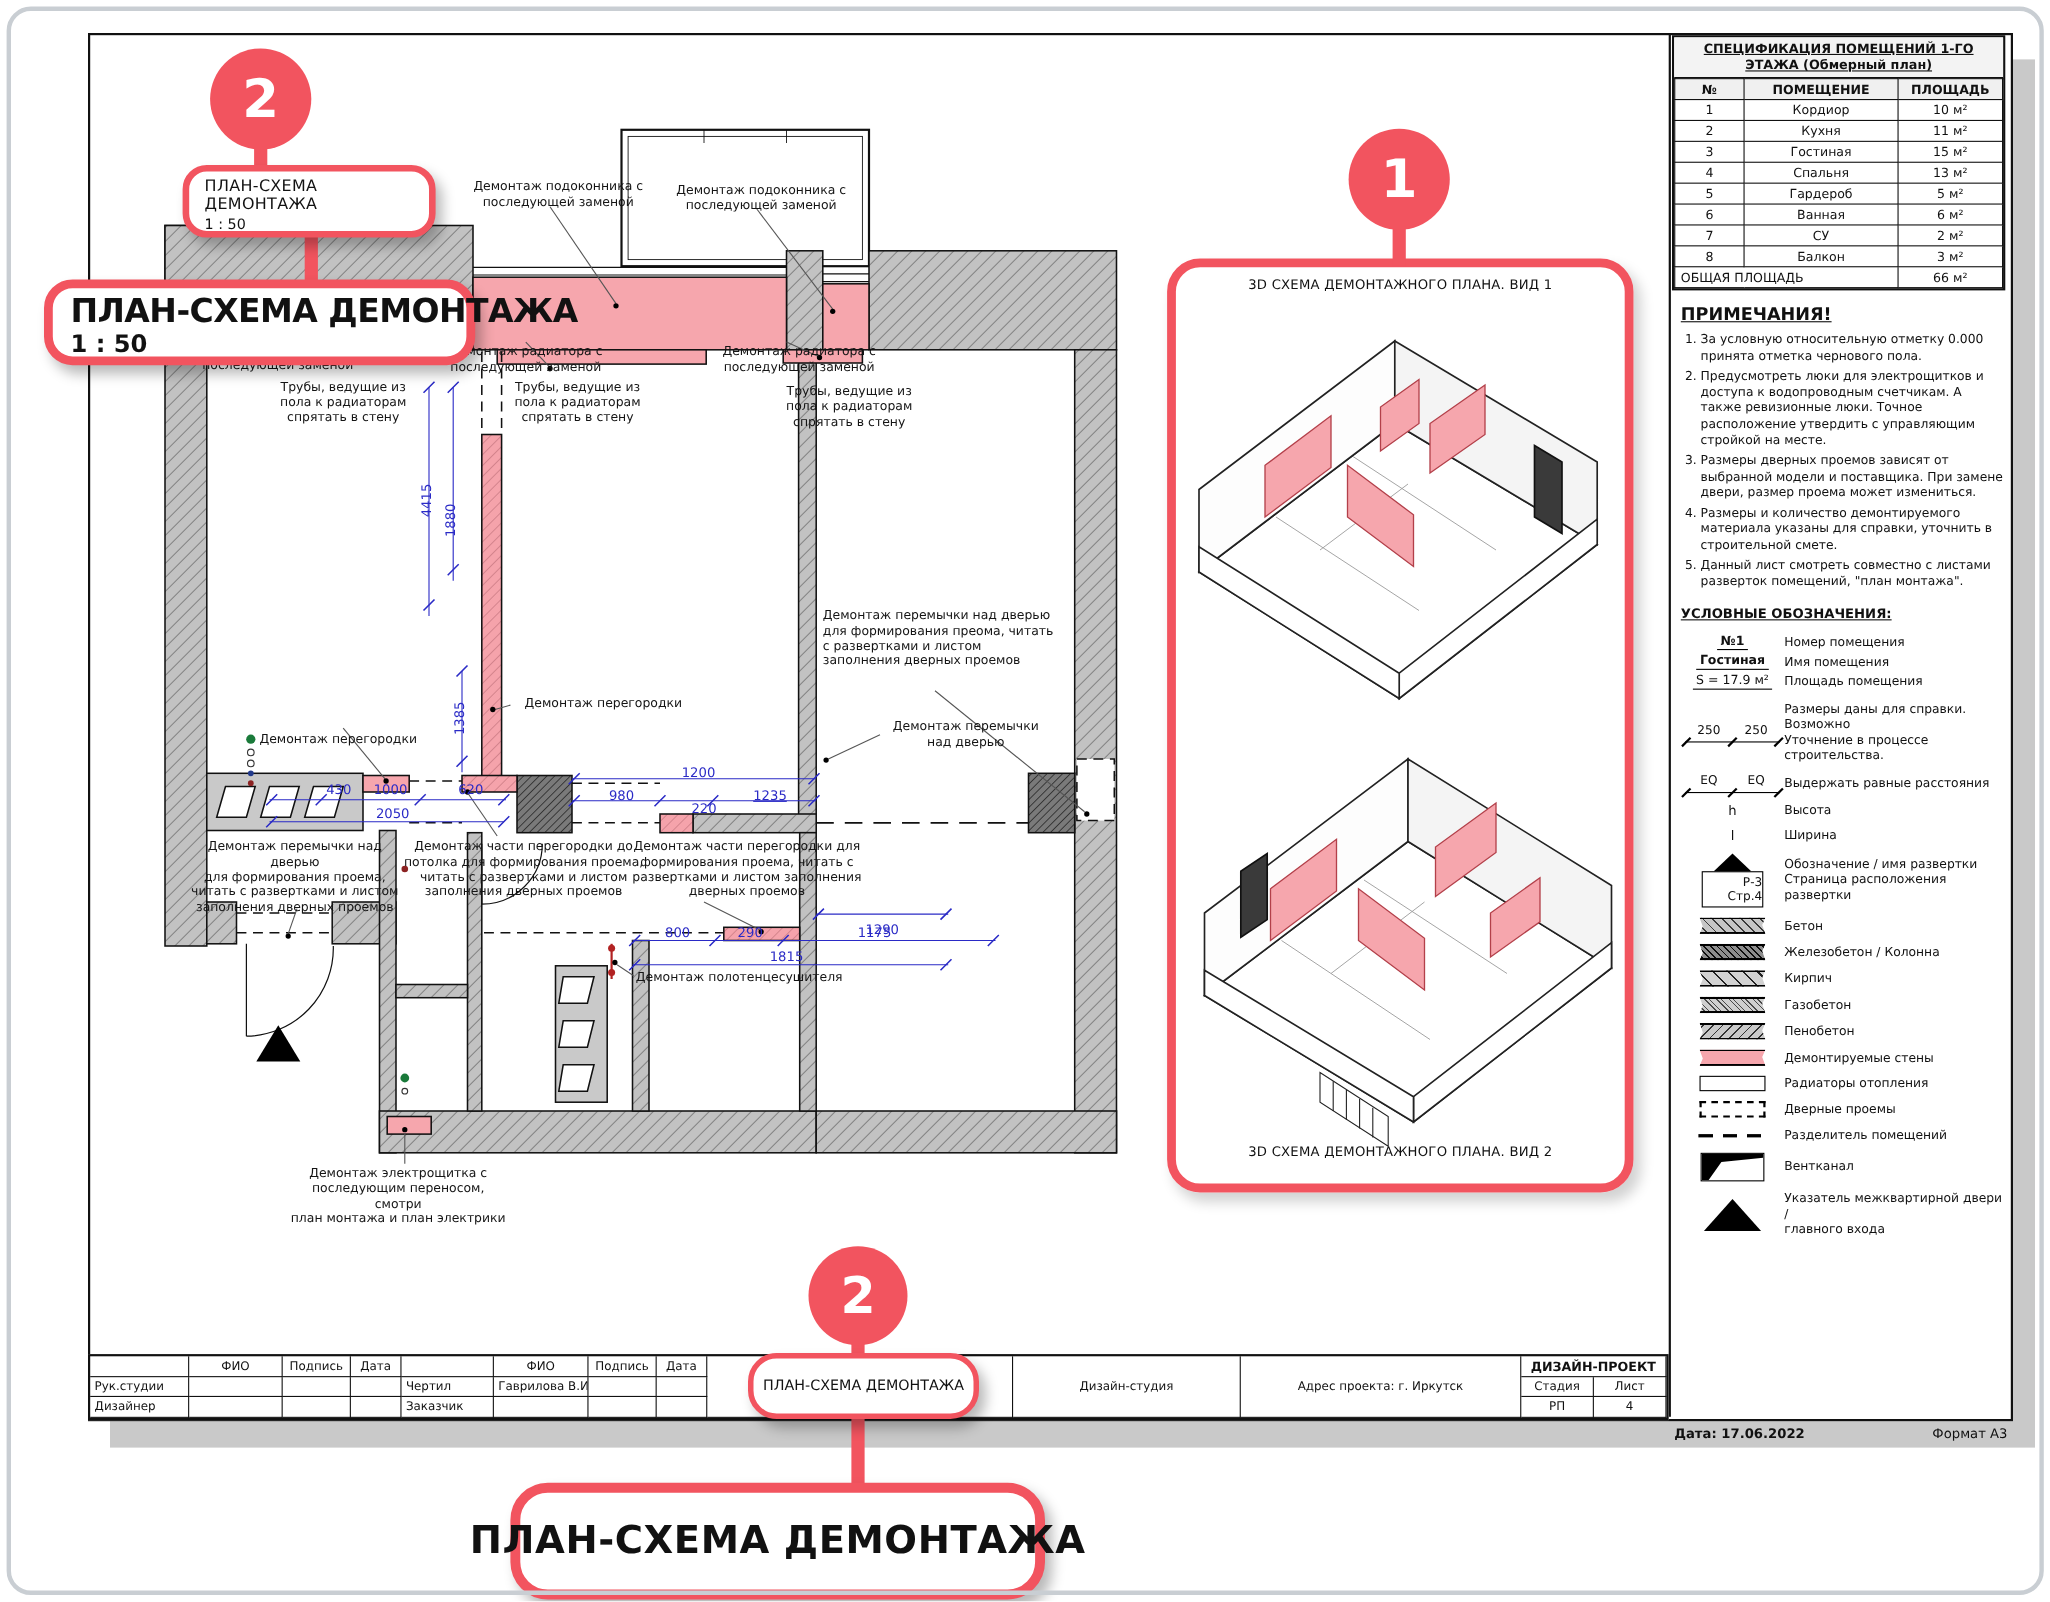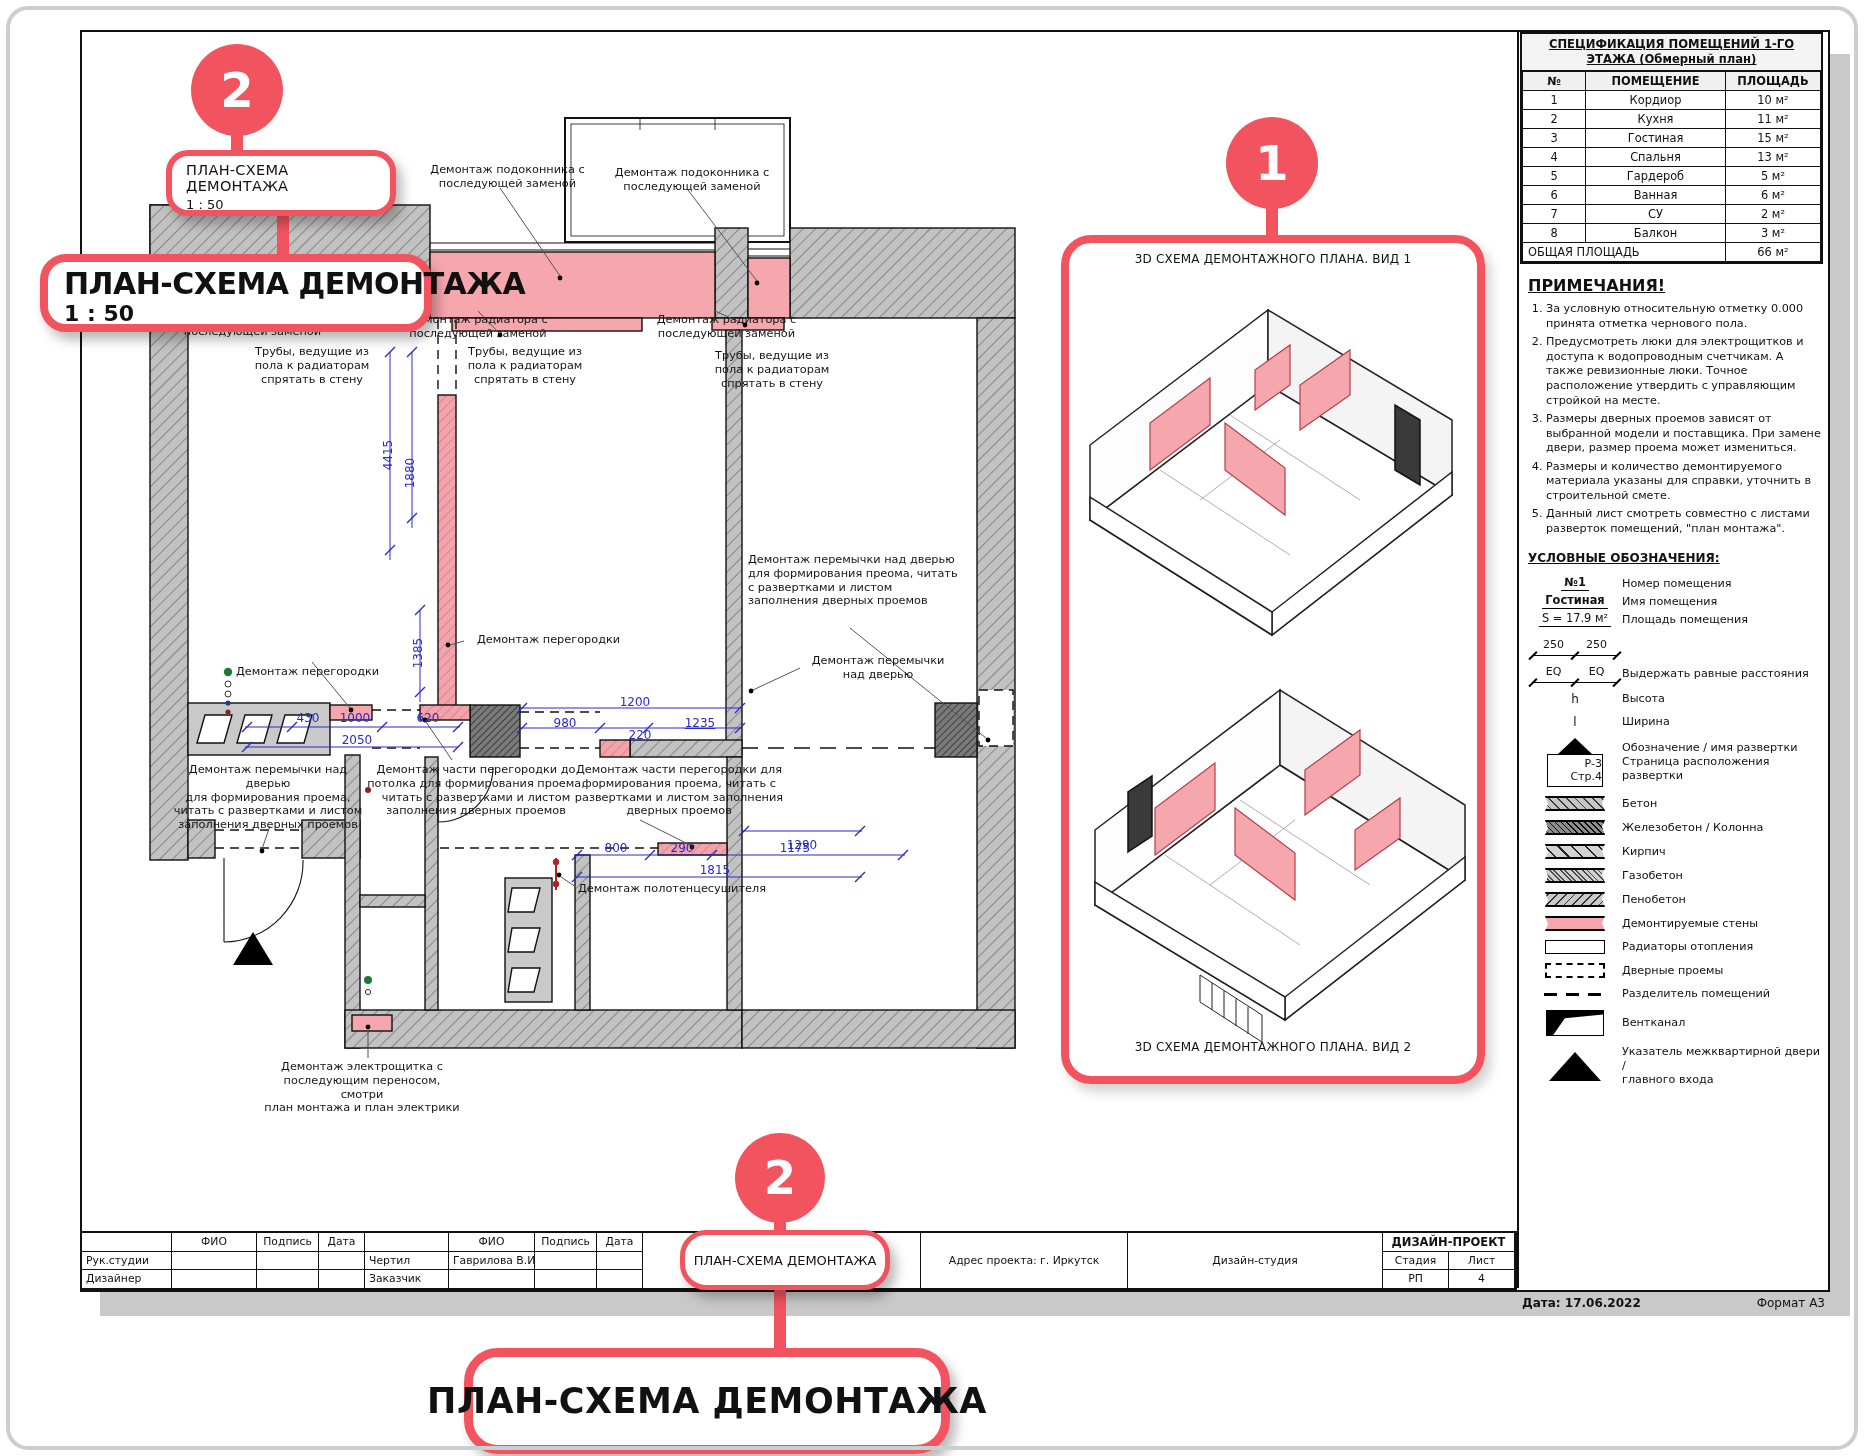--- a/index.html
+++ b/index.html
@@ -512,20 +512,22 @@
       <div class="leg-row">
         <div class="leg-sym">
           <div class="measym">
             <span>250</span>
               <span>250</span>
             <i style="left:0;"></i>
               <i style="left:42px;"></i>
               <i style="right:0;"></i>
           </div>
         </div>
+        <div class="leg-label">Размеры даны для справки. Возможно
+Уточнение в процессе строительства.</div>
       </div>
 
       <div class="leg-row">
         <div class="leg-sym">
           <div class="measym">
             <span>EQ</span>
               <span>EQ</span>
             <i style="left:0;"></i>
               <i style="left:42px;"></i>
               <i style="right:0;"></i>
@@ -640,22 +642,22 @@
   <div class="tb">
     <div class="lab"></div>
     <div>ФИО</div>
     <div>Подпись</div>
     <div>Дата</div>
     <div class="lab"></div>
     <div>ФИО</div>
     <div>Подпись</div>
     <div>Дата</div>
     <div class="r3"></div>
+    <div class="r3">Дизайн-студия</div>
     <div class="r3">Адрес проекта: г. Иркутск</div>
-    <div class="r3">Дизайн-студия</div>
     <div class="c2 bold">ДИЗАЙН-ПРОЕКТ</div>
 
     <div class="lab">Рук.студии</div>
     <div></div>
     <div></div>
     <div></div>
     <div class="lab">Чертил</div>
     <div class="lab">Гаврилова В.И.</div>
     <div></div>
     <div></div>

